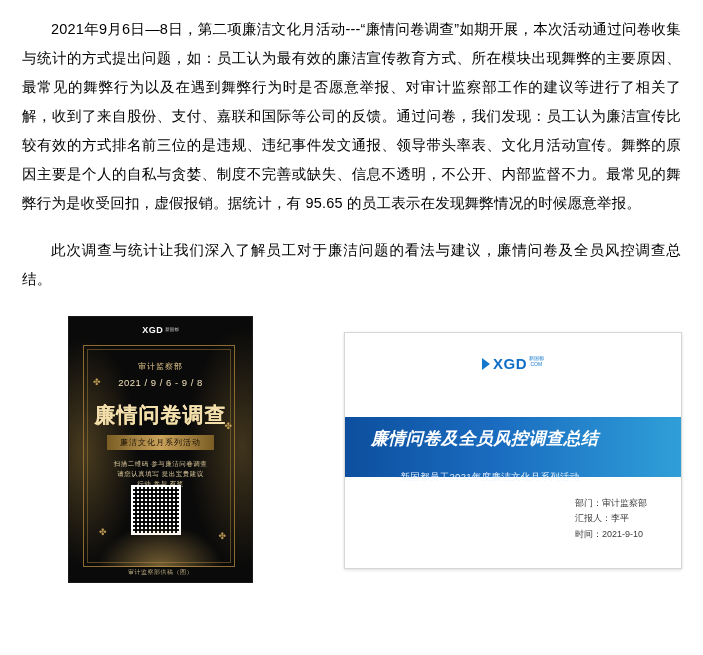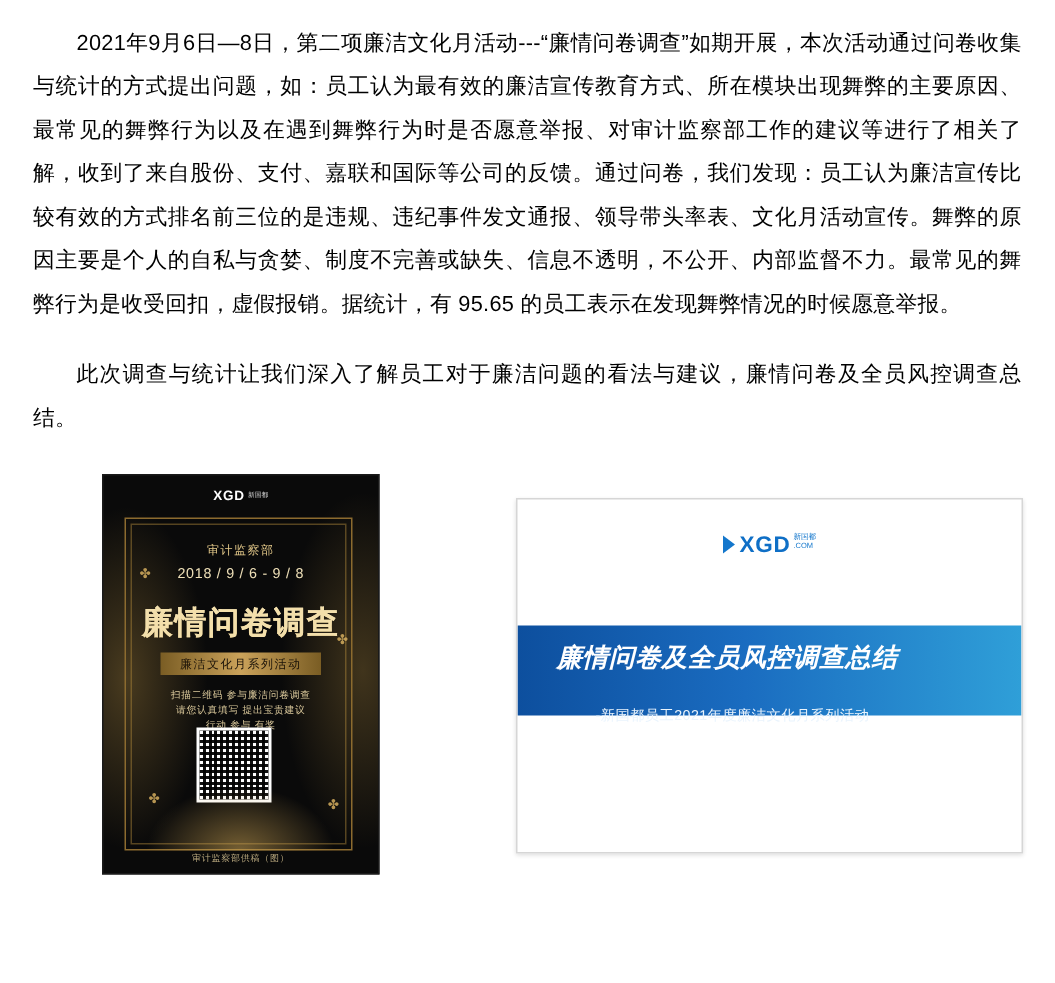--- a/index.html
+++ b/index.html
@@ -262,21 +262,21 @@
       <div class="glow-right"></div>
 
       <div class="poster-logo">
         <span class="mark">XGD</span><span class="sub">新国都</span>
       </div>
 
       <div class="poster-frame"></div>
       <div class="poster-inner"></div>
 
       <div class="poster-eyebrow">审计监察部</div>
-      <div class="poster-date">2018 / 9 / 6 - 9 / 8</div>
+      <div class="poster-date">2021 / 9 / 6 - 9 / 8</div>
       <div class="poster-title">廉情问卷调查</div>
       <div class="poster-ribbon">廉洁文化月系列活动</div>
       <div class="poster-lines" style="white-space: pre-line;">扫描二维码 参与廉洁问卷调查
 请您认真填写 提出宝贵建议
 行动 参与 有奖</div>
       <div class="poster-qr"></div>
       <div class="poster-fan"></div>
       <div class="butterfly" style="left:24px; top:60px;">✤</div>
       <div class="butterfly" style="right:20px; top:104px;">✤</div>
       <div class="butterfly" style="left:30px; top:210px;">✤</div>
@@ -287,16 +287,21 @@
     <div class="slide">
       <div class="slide-logo">
         <span class="tri"></span><span>XGD</span><span class="sub" style="white-space: pre-line;">新国都
 .COM</span>
       </div>
 
       <div class="slide-band"></div>
       <div class="slide-band-title" style="top:94px;font-style:italic;">廉情问卷及全员风控调查总结</div>
       <div class="slide-band-sub" style="top:138px;">-新国都员工2021年度廉洁文化月系列活动</div>
 
+      <div class="slide-meta">
+        <div>部门：审计监察部</div>
+        <div>汇报人：李平</div>
+        <div>时间：2021-9-10</div>
+      </div>
     </div>
 
   </div>
 </div>
 
 </body></html>

